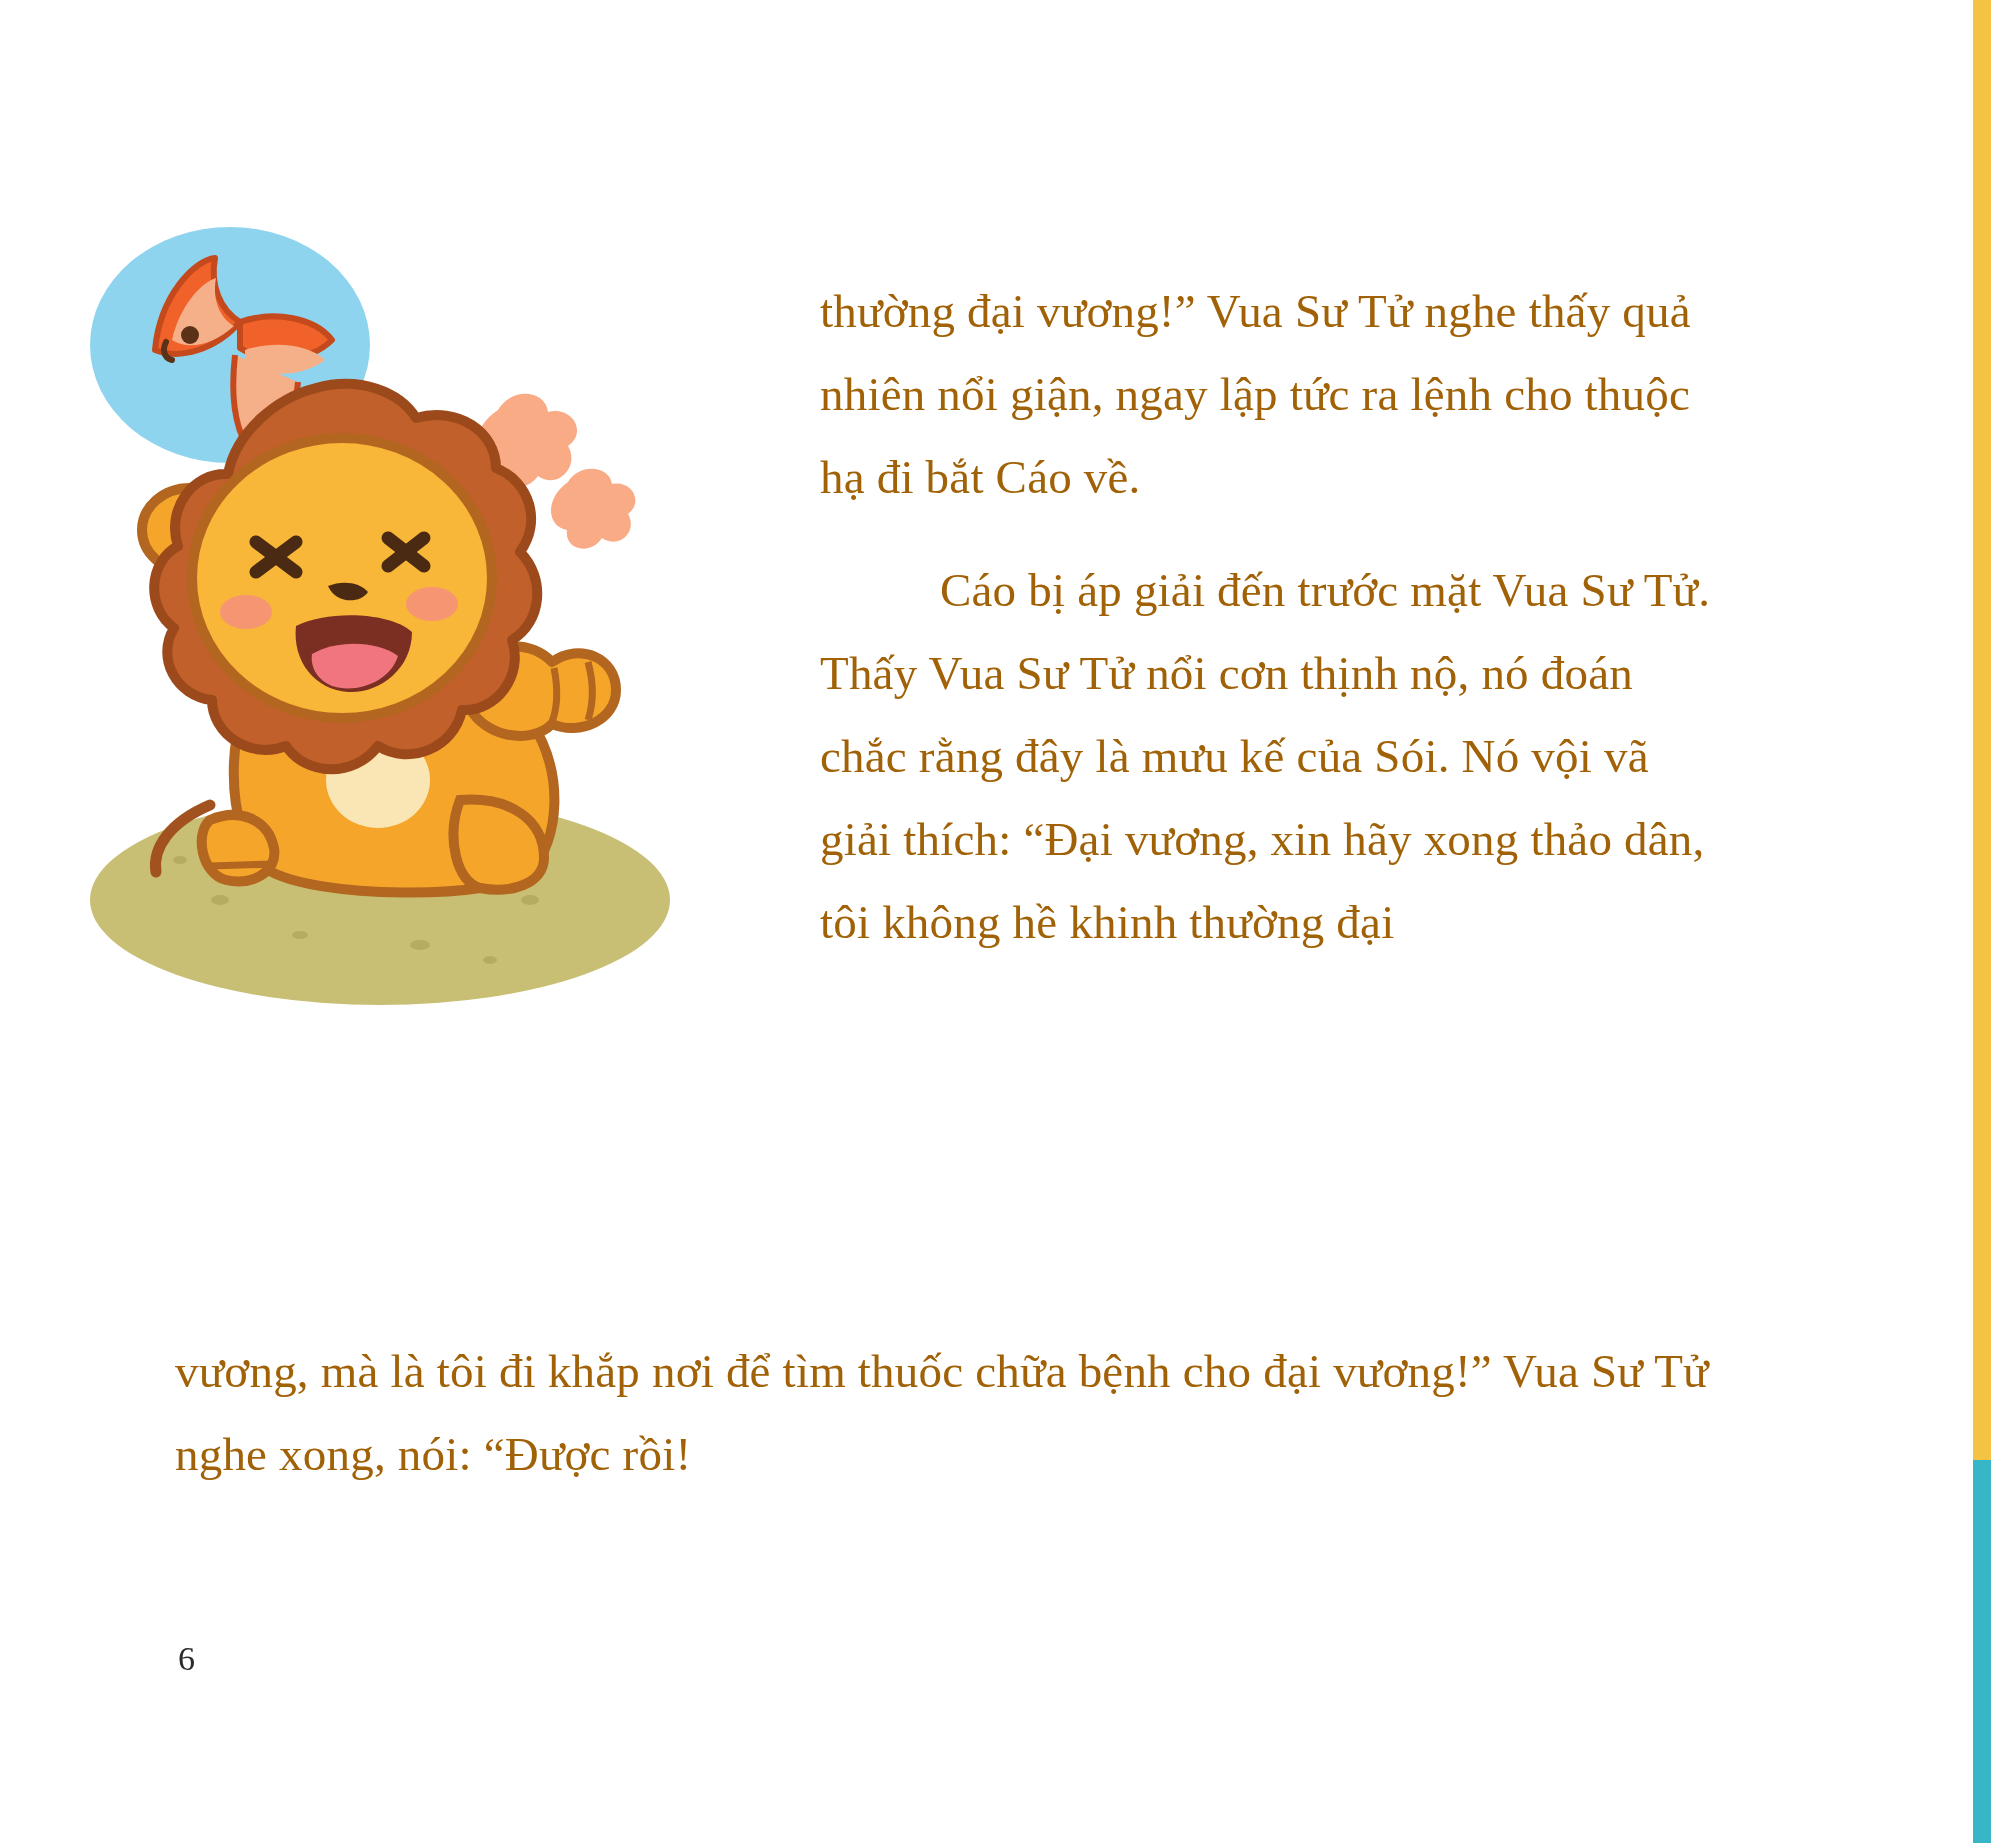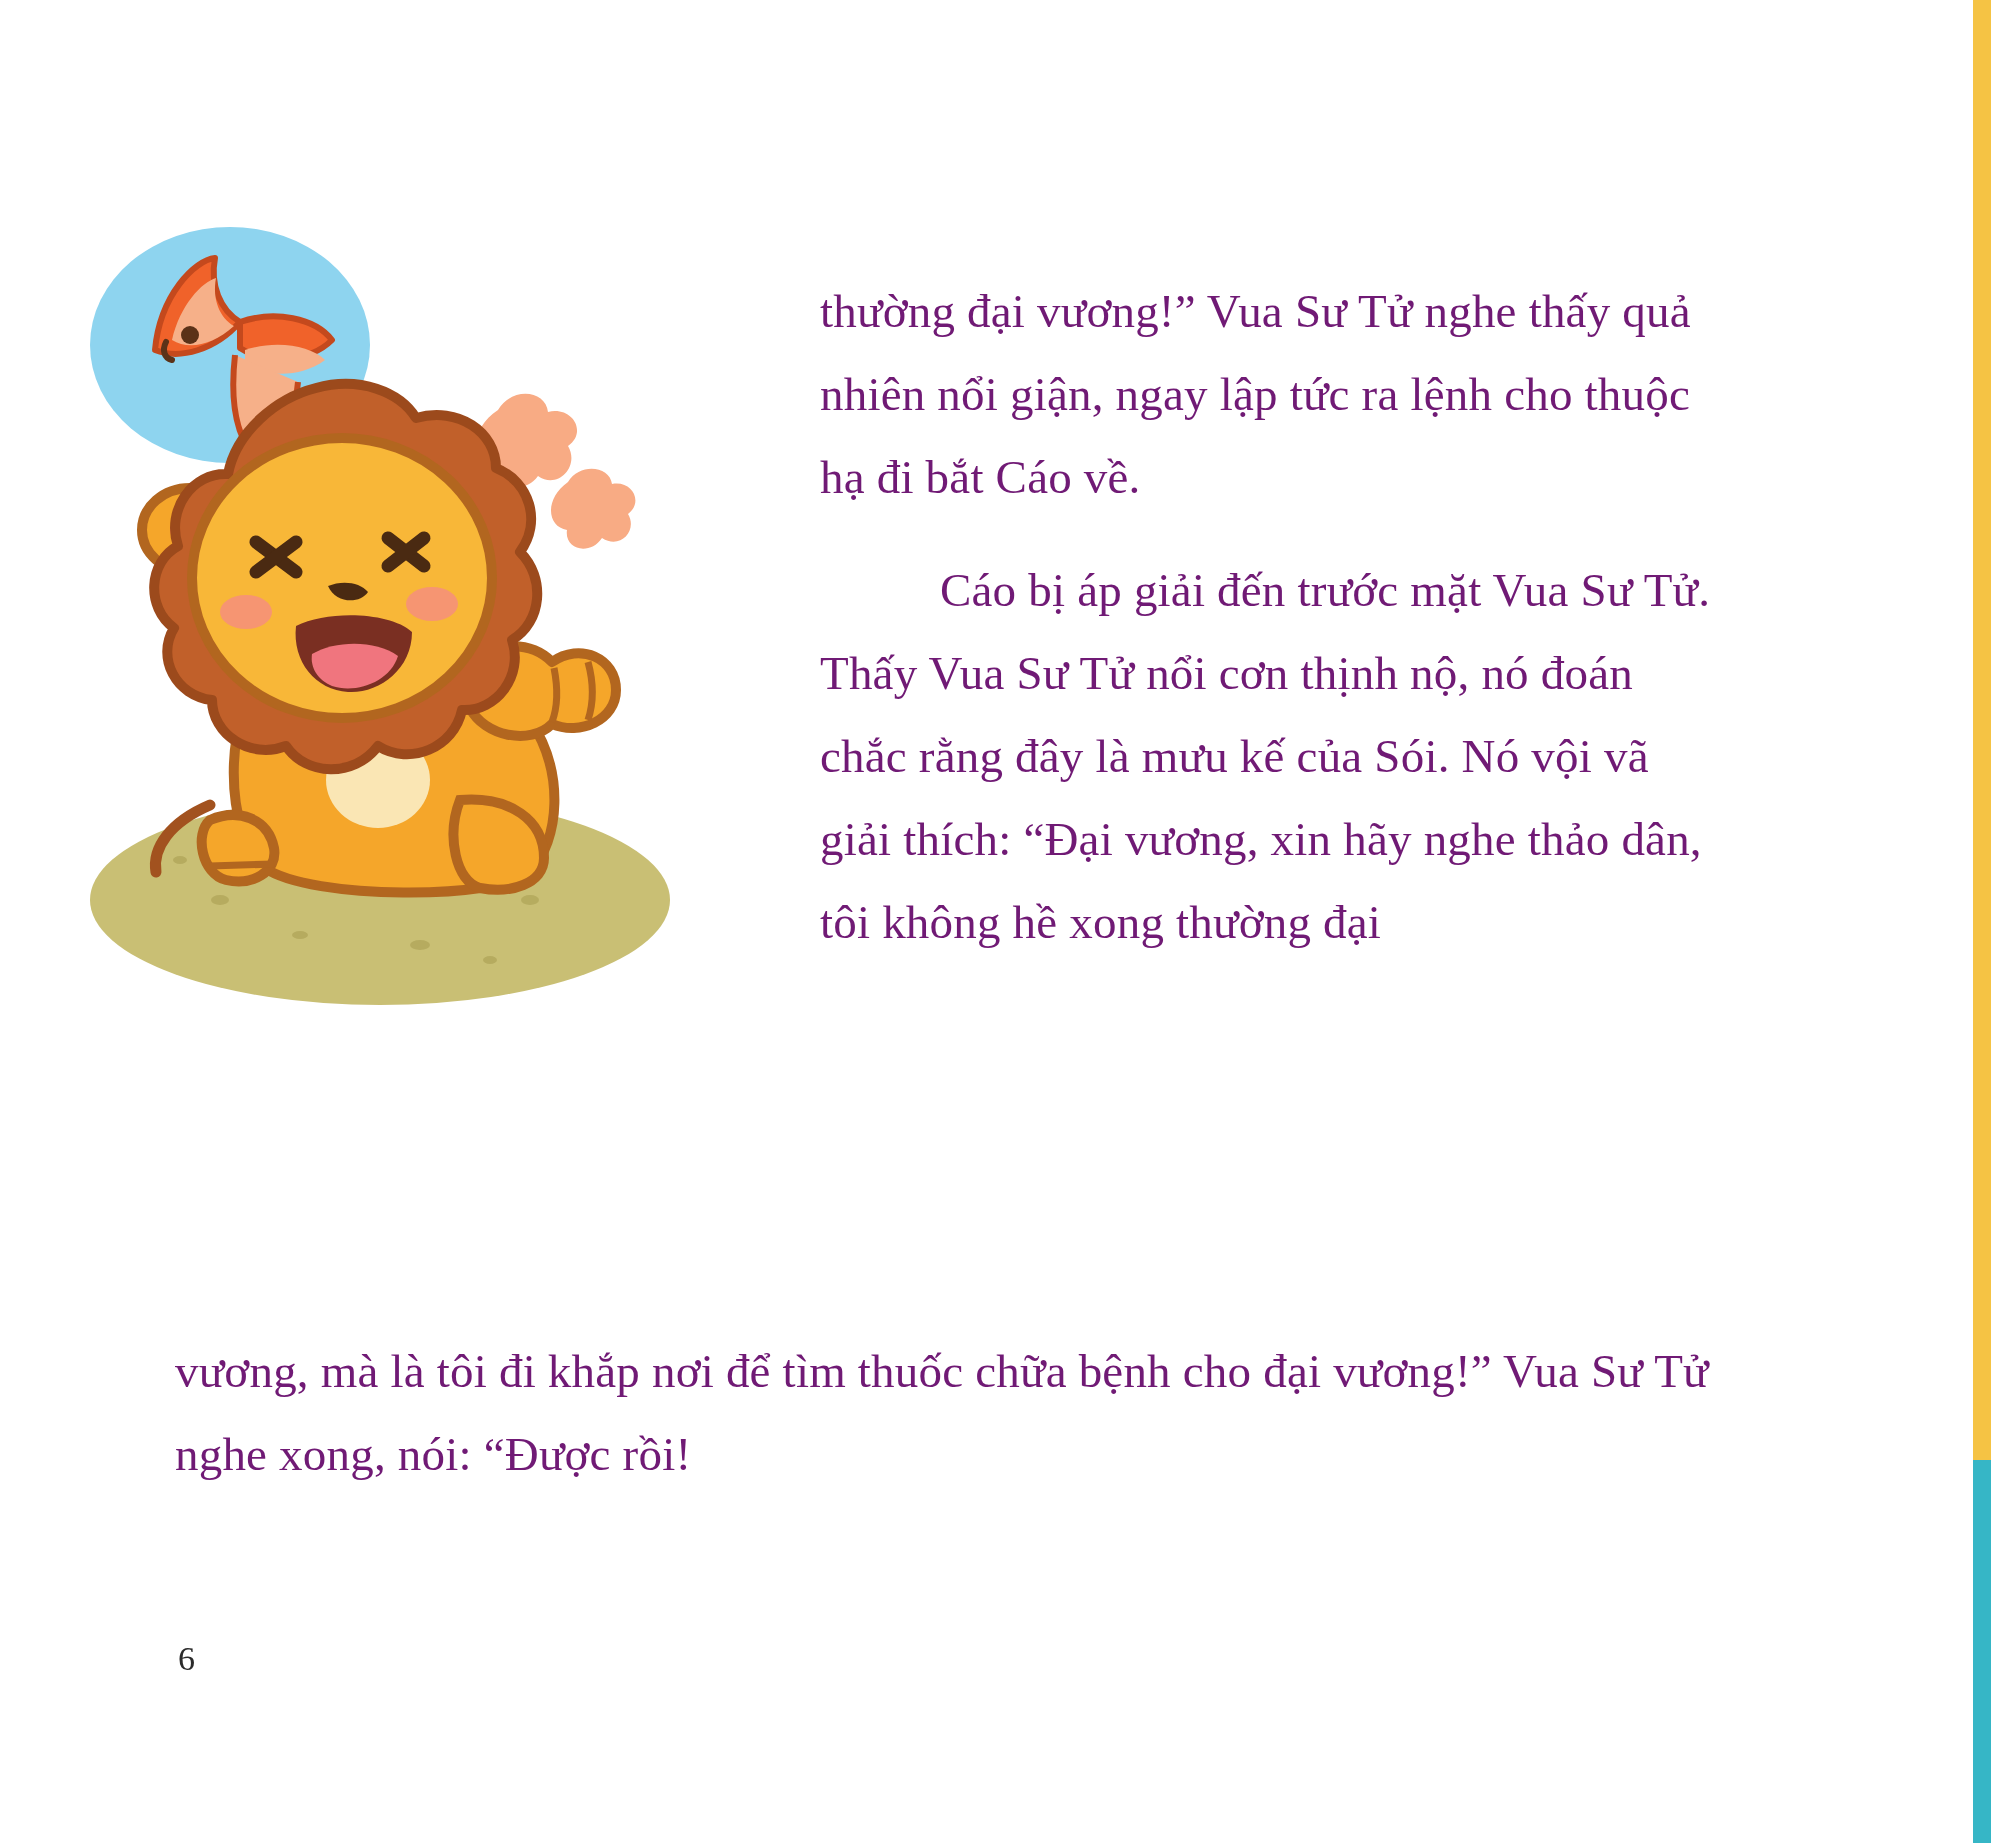--- a/index.html
+++ b/index.html
@@ -66,21 +66,21 @@
   
   .text-column {
     position: absolute;
     left: 820px;
     top: 270px;
     width: 900px;
   }
   .para {
     font-size: 47px;
     line-height: 83px;
-    color: #701a75;
+    color: #a16207;
     letter-spacing: 0.2px;
     text-align: left;
     margin: 0;
   }
   .para.indent {
     text-indent: 120px;
   }
   .para + .para {
     margin-top: 30px;
   }
@@ -198,21 +198,21 @@
       <ellipse cx="372" cy="404" rx="26" ry="17" fill="#f58a86" opacity="0.75"></ellipse>
 
       <path d="M268 386 C282 380, 300 382, 308 392 C300 404, 276 404, 268 386 Z" fill="#4a2a12"></path>
       <path d="M236 426 C268 410, 330 412, 352 432 C352 470, 318 494, 288 492 C256 490, 232 462, 236 426 Z" fill="#7a2f22"></path>
       <path d="M252 454 C276 440, 316 440, 338 456 C330 482, 296 494, 272 486 C258 480, 250 468, 252 454 Z" fill="#f0757e"></path>
     </svg>
   </div>
 
   <div class="text-column">
     <p class="para">thường đại vương!” Vua Sư Tử nghe thấy quả nhiên nổi giận, ngay lập tức ra lệnh cho thuộc hạ đi bắt Cáo về.</p>
-    <p class="para indent">Cáo bị áp giải đến trước mặt Vua Sư Tử. Thấy Vua Sư Tử nổi cơn thịnh nộ, nó đoán chắc rằng đây là mưu kế của Sói. Nó vội vã giải thích: “Đại vương, xin hãy nghe thảo dân, tôi không hề xong thường đại</p>
+    <p class="para indent">Cáo bị áp giải đến trước mặt Vua Sư Tử. Thấy Vua Sư Tử nổi cơn thịnh nộ, nó đoán chắc rằng đây là mưu kế của Sói. Nó vội vã giải thích: “Đại vương, xin hãy xong thảo dân, tôi không hề khinh thường đại</p>
   </div>
 
   <div class="text-full">
     <p class="para">vương, mà là tôi đi khắp nơi để tìm thuốc chữa bệnh cho đại vương!” Vua Sư Tử nghe xong, nói: “Được rồi!</p>
   </div>
 
   <div class="page-number">6</div>
 
 </div>
 

